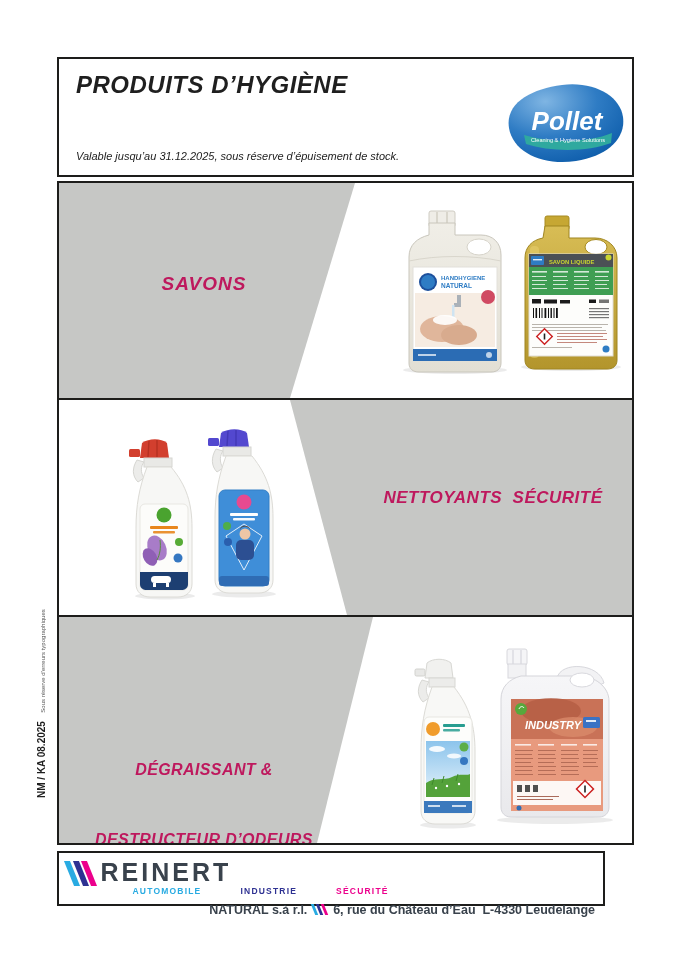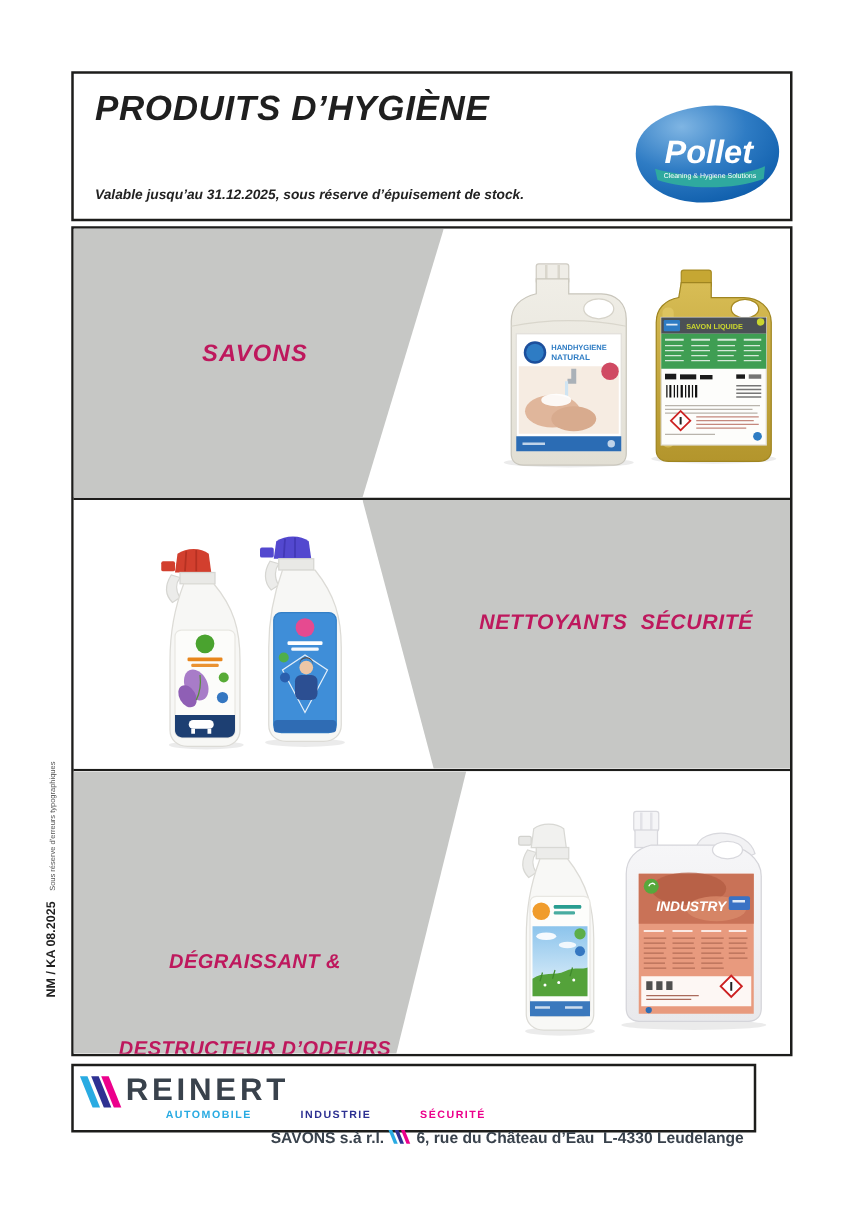--- a/index.html
+++ b/index.html
@@ -2,23 +2,23 @@
 <html><head>
 <meta charset="utf-8">
 <style>
   html,body{margin:0;padding:0;background:#ffffff;}
   .page{position:relative;width:690px;height:967px;background:#fff;overflow:hidden;
         font-family:"Liberation Sans", sans-serif;color:#222;}
   .box{position:absolute;background:#fff;border:2px solid #1d1d1b;box-sizing:border-box;}
 
   
   .header-box{left:57px;top:57px;width:577px;height:120px;}
-  .page-title{position:absolute;left:17px;top:12px;font-size:28px;font-weight:bold;
+  .page-title{position:absolute;left:17px;top:12px;font-size:24px;font-weight:bold;
               font-style:italic;letter-spacing:.5px;color:#1f1f1f;white-space:pre;}
-  .validity{position:absolute;left:17px;bottom:13px;font-size:11px;font-style:italic;color:#222;white-space:pre;font-weight:bold;}
+  .validity{position:absolute;left:17px;bottom:13px;font-size:11px;font-style:italic;color:#222;white-space:pre;}
   .pollet-logo{position:absolute;right:6px;top:24px;width:120px;height:80px;}
 
   
   .sections-box{left:57px;top:181px;width:577px;height:664px;padding:0;}
   .row{position:relative;width:573px;overflow:hidden;background:#fff;}
   .row.r1{height:215px;} .row.r2{height:215px;} .row.r3{height:226px;}
   .hdiv{width:573px;height:2px;background:#1d1d1b;}
   .gray{position:absolute;inset:0;background:#c6c7c5;}
   .gray.g1{clip-path:polygon(0 0,296px 0,231px 100%,0 100%);}
   .gray.g2{clip-path:polygon(231px 0,100% 0,100% 100%,288px 100%);}
@@ -389,18 +389,18 @@
           <i class="st-m"></i>
       </div>
       <div class="logo-text-wrap">
         <div class="logo-word">REINERT</div>
         <div class="logo-tagline">
           <span class="tg tg-c">AUTOMOBILE</span><span class="tg tg-b">INDUSTRIE</span><span class="tg tg-m">SÉCURITÉ</span>
         </div>
       </div>
     </div>
     <div class="contact">
-      <div class="cl"><span>SAVONS s.à r.l.</span><span class="seps"><i class="st-c"></i><i class="st-b"></i><i class="st-m"></i></span><span>6, rue du Château d’Eau  L-4330 Leudelange</span></div>
+      <div class="cl"><span>NATURAL s.à r.l.</span><span class="seps"><i class="st-c"></i><i class="st-b"></i><i class="st-m"></i></span><span>6, rue du Château d’Eau  L-4330 Leudelange</span></div>
       <div class="cl"><span>Tél.: 37 90 37-220</span><span class="seps"></span><span>industrie@reinert.lu</span><span class="seps"></span><span>www.reinert.lu</span></div>
     </div>
   </div>
 
 </div>
 
 </body></html>

